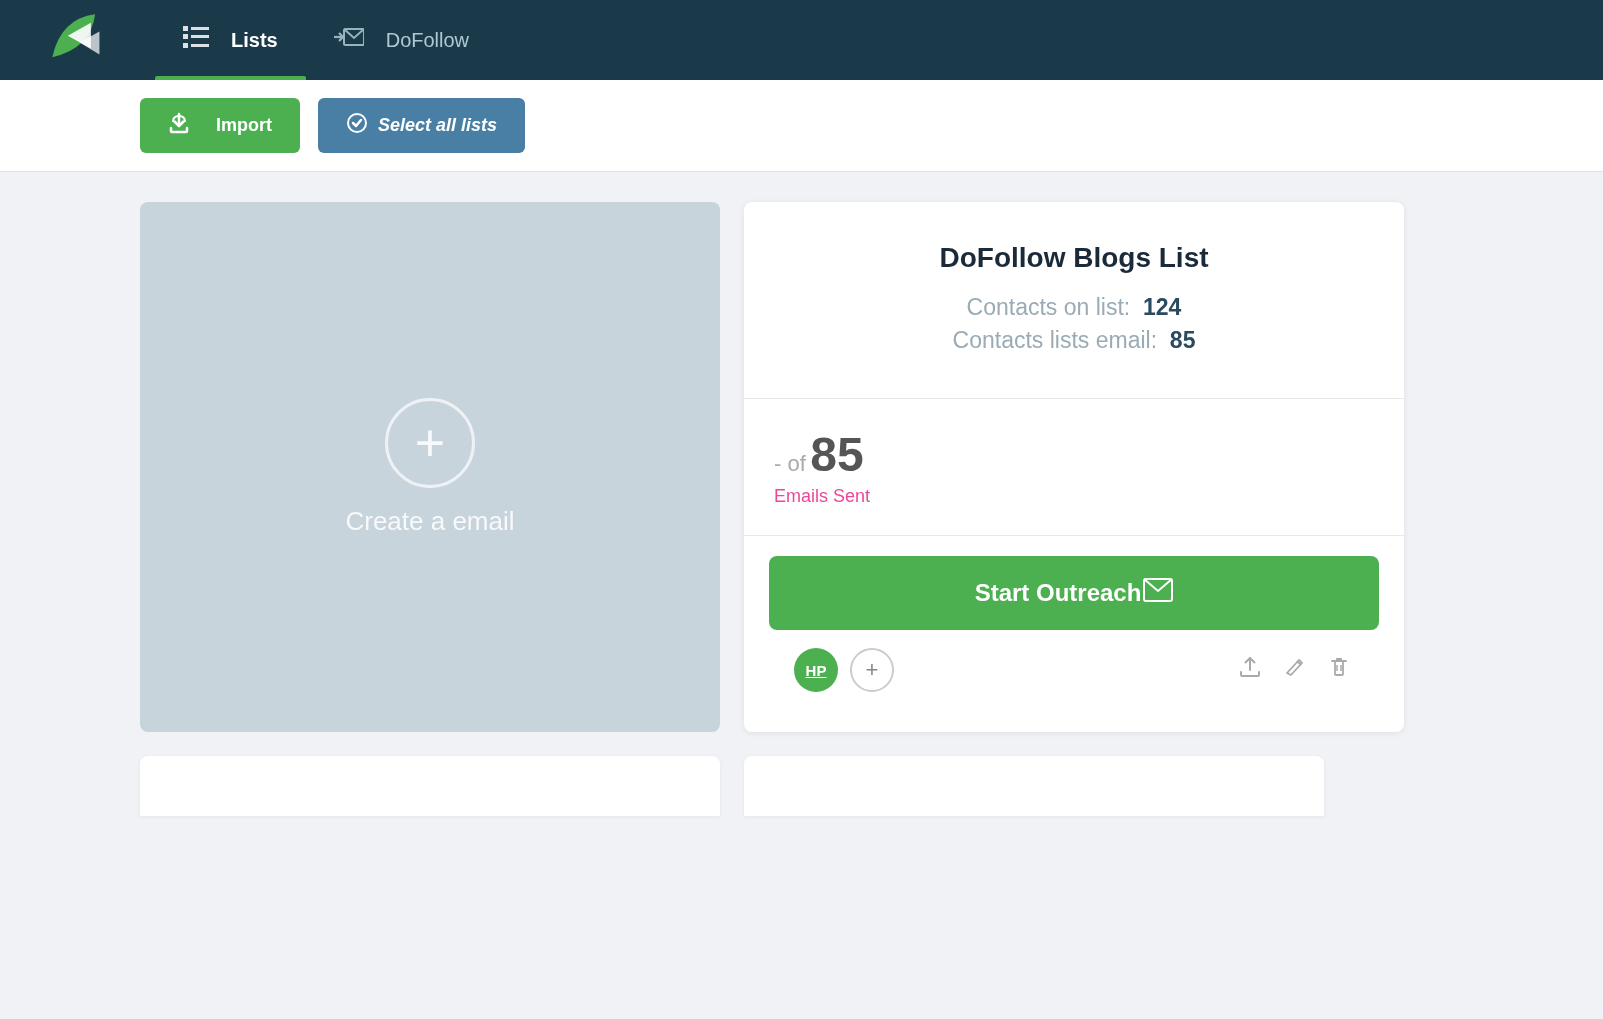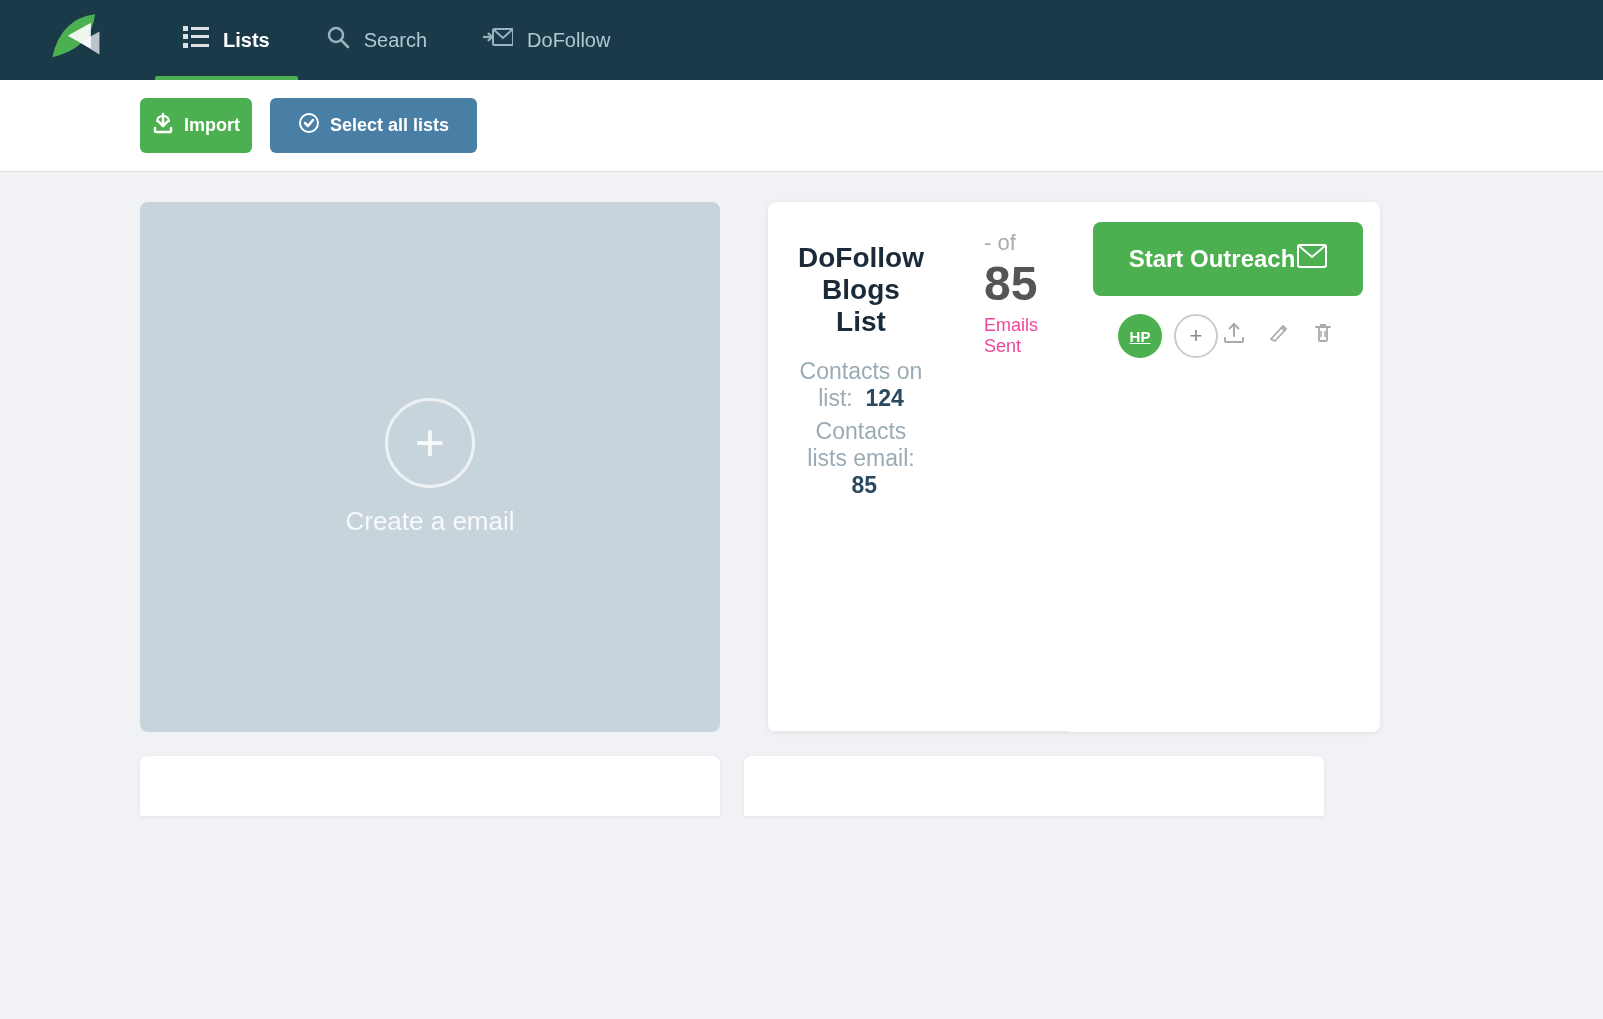--- a/index.html
+++ b/index.html
@@ -29,21 +29,21 @@
     }
     .nav {
       display: flex;
       align-items: stretch;
       height: 100%;
       flex: 1;
     }
     .nav-item {
       display: flex;
       align-items: center;
-      gap: 14px;
+      gap: 22px;
       padding: 0 28px;
       color: #b0c8d4;
       font-size: 20px;
       font-weight: 500;
       cursor: pointer;
       text-decoration: none;
       position: relative;
       transition: color 0.2s;
     }
     .nav-item.active {
@@ -71,40 +71,41 @@
       display: flex;
       align-items: center;
       gap: 18px;
       border-bottom: 1px solid #e0e0e0;
     }
     .btn-import {
       background: #4caf50;
       color: #fff;
       border: none;
       border-radius: 6px;
-      padding: 14px 12px;
+      padding: 14px 28px;
       font-size: 18px;
       font-weight: 600;
       cursor: pointer;
       display: flex;
       align-items: center;
-      gap: 10px;
+      gap: 26px;
     }
     .btn-select-all {
       background: #4a7fa5;
       color: #fff;
       border: none;
       border-radius: 6px;
       padding: 14px 28px;
       font-size: 18px;
       font-weight: 600;
       cursor: pointer;
       display: flex;
       align-items: center;
       gap: 10px;
+      font-style: italic;
     }
 
     
     .main-content {
       padding: 30px 140px;
       display: flex;
       flex-wrap: wrap;
       gap: 24px;
     }
 
@@ -140,27 +141,26 @@
     .create-list-label {
       color: rgba(255,255,255,0.85);
       font-size: 26px;
       font-weight: 500;
     }
 
     
     .list-detail-card {
       background: #fff;
       border-radius: 8px;
-      width: 612px;
+      width: 660px;
       min-height: 530px;
       display: flex;
-      flex-direction: row;
+      flex-direction: column;
       box-shadow: 0 1px 6px rgba(0,0,0,0.08);
       overflow: hidden;
-      margin-left: 24px;
     }
     .card-top {
       flex: 1;
       padding: 40px 30px 30px;
       text-align: center;
       border-bottom: 1px solid #e8e8e8;
     }
     .card-title {
       font-size: 28px;
       font-weight: 700;
@@ -302,29 +302,20 @@
           <rect x="8" y="1" width="18" height="3" fill="#fff"></rect>
           <rect x="0" y="8" width="5" height="5" fill="#fff"></rect>
           <rect x="8" y="9" width="18" height="3" fill="#fff"></rect>
           <rect x="0" y="17" width="5" height="5" fill="#fff"></rect>
           <rect x="8" y="18" width="18" height="3" fill="#fff"></rect>
         </svg>
       </span>
       <span>Lists</span>
     </a>
 
-    <a class="nav-item">
-      <span class="nav-icon">
-        <svg width="24" height="24" viewBox="0 0 24 24" fill="none" xmlns="http://www.w3.org/2000/svg">
-          <circle cx="10" cy="10" r="7" stroke="#b0c8d4" stroke-width="2.5" fill="none"></circle>
-          <line x1="15.5" y1="15.5" x2="22" y2="22" stroke="#b0c8d4" stroke-width="2.5" stroke-linecap="round"></line>
-        </svg>
-      </span>
-      <span>Search</span>
-    </a>
 
     <a class="nav-item">
       <span class="nav-icon">
         <svg width="30" height="22" viewBox="0 0 30 22" fill="none" xmlns="http://www.w3.org/2000/svg">
 
           <line x1="0" y1="11" x2="8" y2="11" stroke="#b0c8d4" stroke-width="2.2"></line>
           <polyline points="5,7 9,11 5,15" fill="none" stroke="#b0c8d4" stroke-width="2.2"></polyline>
 
           <rect x="10" y="3" width="20" height="16" rx="1.5" stroke="#b0c8d4" stroke-width="2" fill="none"></rect>
           <polyline points="10,3 20,12 30,3" fill="none" stroke="#b0c8d4" stroke-width="2"></polyline>

